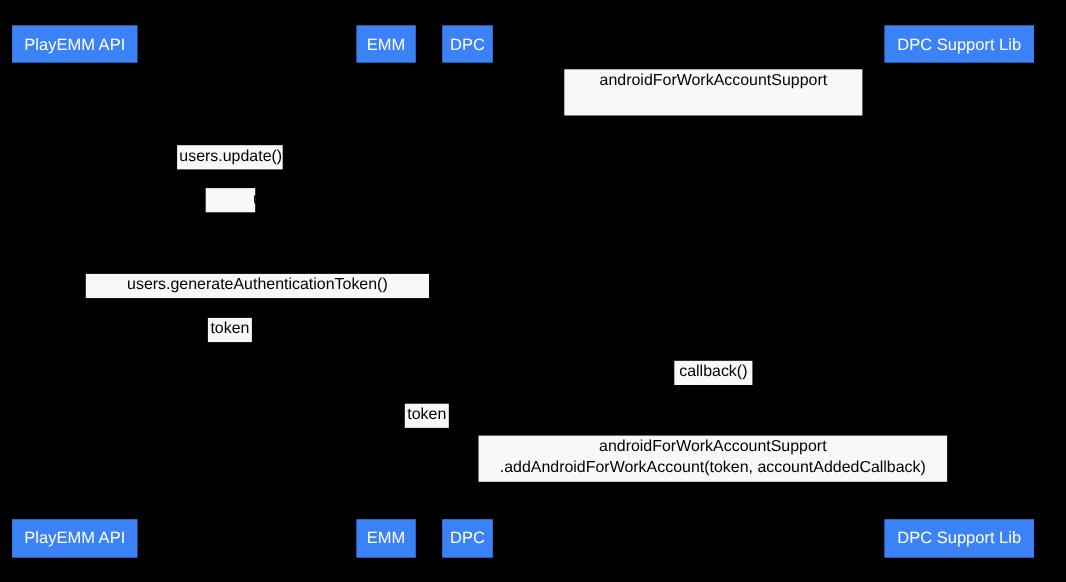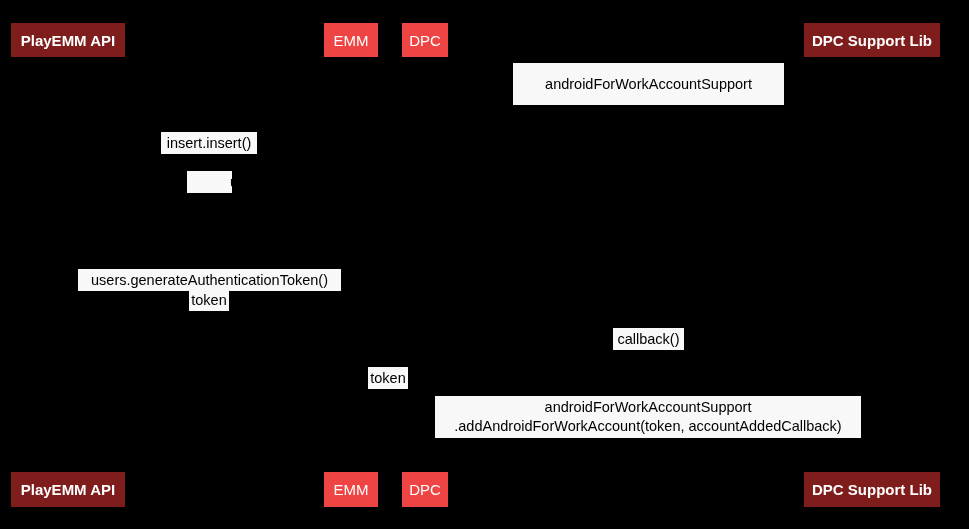--- a/index.html
+++ b/index.html
@@ -20,43 +20,42 @@
     display: flex;
     align-items: center;
     justify-content: center;
     color: #ffffff;
     font-size: 15px;
     line-height: 1;
     letter-spacing: 0px;
     white-space: nowrap;
     box-sizing: border-box;
   }
-  .participant.green { background: #7f1d1d; font-weight: bold; }
-  .participant.blue  { background: #ef4444; }
+  .participant.green { background: #3b82f6; }
+  .participant.blue  { background: #3b82f6; }
 
   .lifeline {
     position: absolute;
     width: 1px;
     background: #000000;
   }
 
   .msg-label {
     position: absolute;
     background: #f8f8f8;
     color: #000000;
     font-size: 14.5px;
     line-height: 19px;
     text-align: center;
     white-space: pre;
     box-sizing: border-box;
     padding: 1px 2px;
     display: flex;
     flex-direction: column;
     align-items: center;
-    justify-content: center;
   }
   .msg-label .l { display: block; width: 100%; }
 </style>
 </head>
 <body>
 
 <div id="diagram">
     <div class="lifeline" style="left: 68px; top: 57px; height: 415px;"></div>
     <div class="lifeline" style="left: 351px; top: 57px; height: 415px;"></div>
     <div class="lifeline" style="left: 425px; top: 57px; height: 415px;"></div>
@@ -79,20 +78,20 @@
     <div class="participant blue" style="left: 324px; top: 472px; width: 54px; height: 35px;">
       <span>EMM</span>
     </div>
     <div class="participant blue" style="left: 402px; top: 472px; width: 46px; height: 35px;">
       <span>DPC</span>
     </div>
     <div class="participant green" style="left: 804px; top: 472px; width: 136px; height: 35px;">
       <span>DPC Support Lib</span>
     </div>
     <div class="msg-label" style="left: 513px; top: 63px; width: 271px; height: 42px;"><span class="l">androidForWorkAccountSupport</span></div>
-    <div class="msg-label" style="left: 161px; top: 132px; width: 96px; height: 22px;"><span class="l">insert.insert()</span></div>
+    <div class="msg-label" style="left: 161px; top: 132px; width: 96px; height: 22px;"><span class="l">users.update()</span></div>
     <div class="msg-label" style="left: 187px; top: 171px; width: 45px; height: 22px; padding-left: 43px;"><span class="l">userID</span></div>
-    <div class="msg-label" style="left: 78px; top: 249px; width: 263px; height: 22px; margin-top: 20px;"><span class="l">users.generateAuthenticationToken()</span></div>
+    <div class="msg-label" style="left: 78px; top: 249px; width: 312px; height: 22px;"><span class="l">users.generateAuthenticationToken()</span></div>
     <div class="msg-label" style="left: 189px; top: 289px; width: 40px; height: 22px;"><span class="l">token</span></div>
     <div class="msg-label" style="left: 613px; top: 328px; width: 71px; height: 22px;"><span class="l">callback()</span></div>
     <div class="msg-label" style="left: 368px; top: 367px; width: 40px; height: 22px;"><span class="l">token</span></div>
     <div class="msg-label" style="left: 435px; top: 396px; width: 426px; height: 42px;"><span class="l">androidForWorkAccountSupport</span><span class="l">.addAndroidForWorkAccount(token, accountAddedCallback)</span></div>
   </div>
 
 </body></html>

